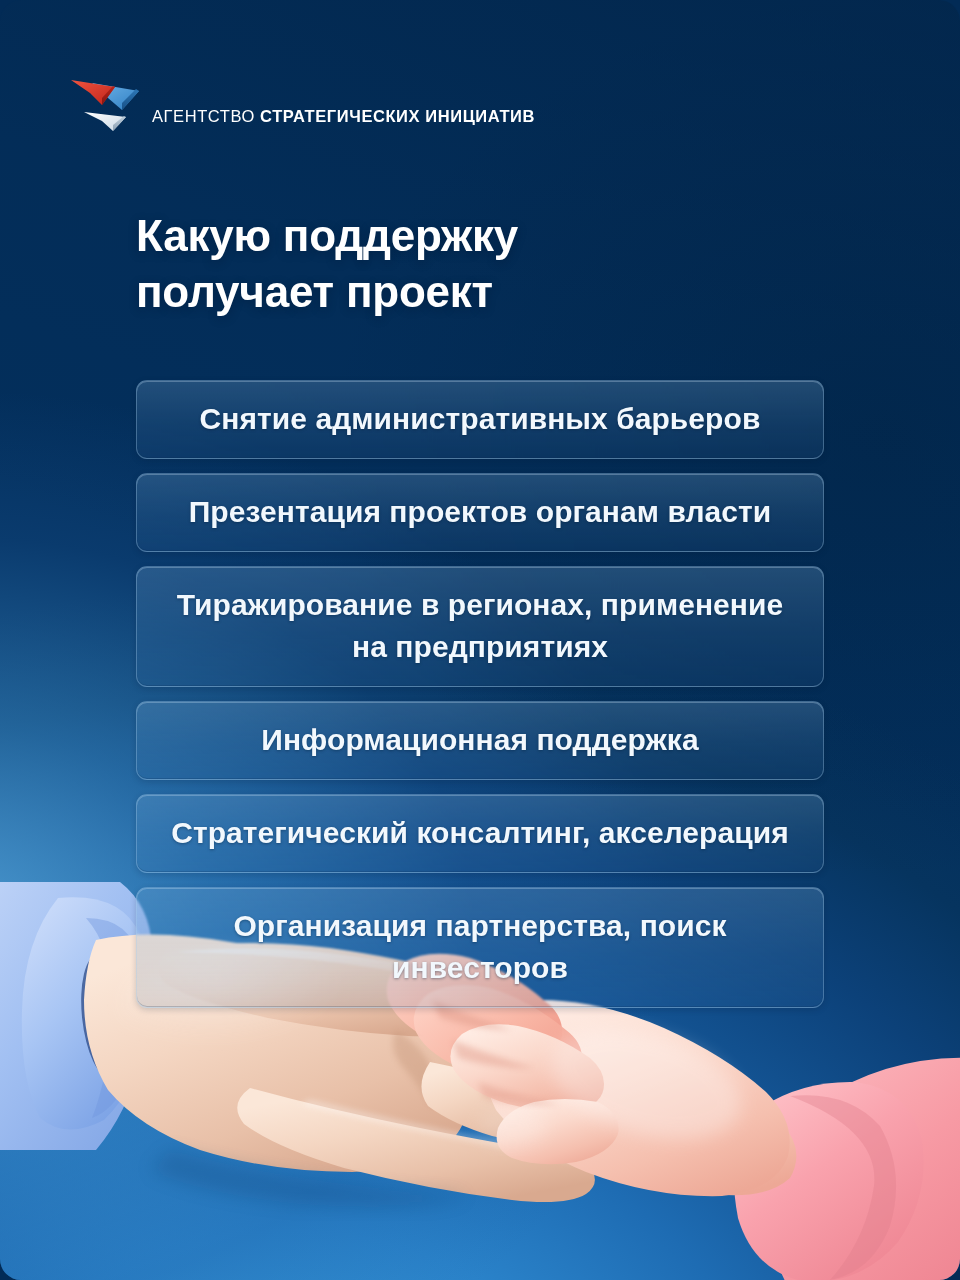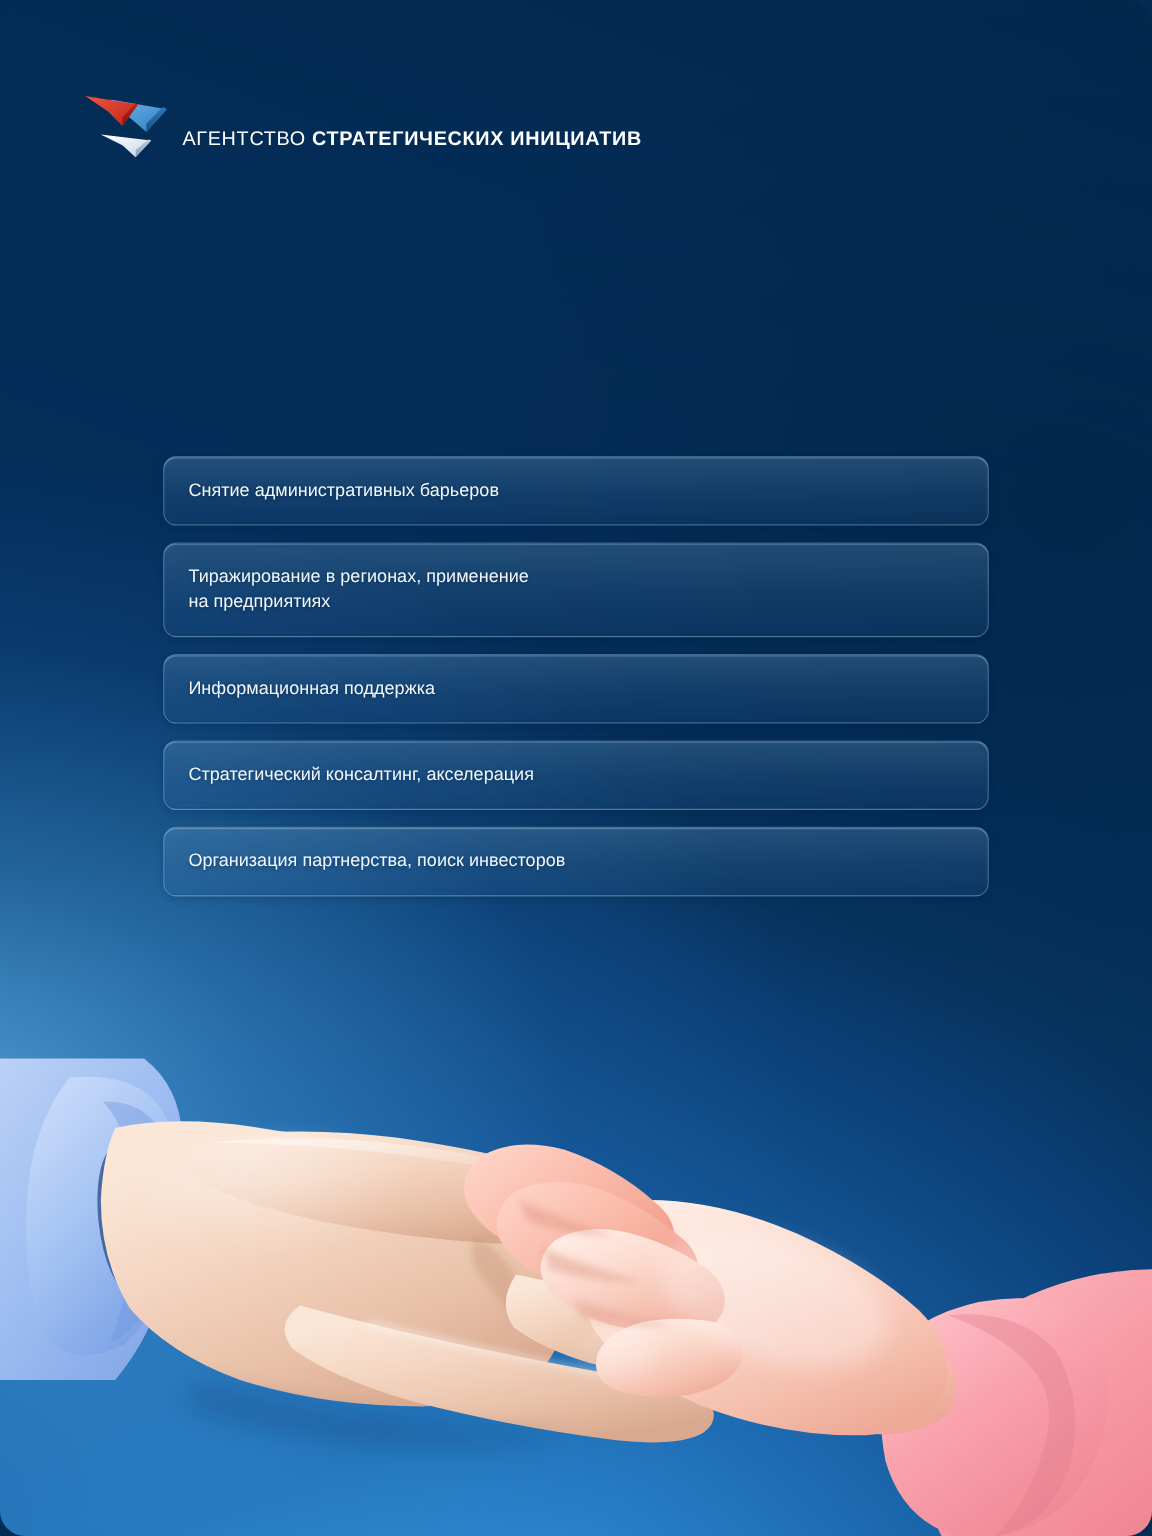--- a/index.html
+++ b/index.html
@@ -100,26 +100,27 @@
     background:linear-gradient(180deg, rgba(125,176,220,.26) 0%, rgba(86,140,192,.19) 55%, rgba(60,112,168,.14) 100%);
     border:1px solid rgba(168,205,235,.34);
     box-shadow:
       inset 0 1px 0 rgba(205,229,248,.30),
       inset 0 -1px 0 rgba(10,45,85,.22),
       0 2px 6px rgba(2,24,50,.18);
     backdrop-filter:blur(1px);
   }
   .pill-label {
     color:#f2f8fd;
-    font-size:15px;
-    font-weight:400;
+    font-size:30px;
+    font-weight:700;
     line-height:1.40;
     letter-spacing:.002em;
     text-shadow:0 1px 3px rgba(3,28,56,.42);
     white-space:pre-line;
+    text-align:center;
   }
 
   
   .hands { position:absolute; inset:0; z-index:10; pointer-events:none; }
   .hands svg { display:block; width:960px; height:1280px; }
 </style>
 </head>
 <body>
 
 <div id="slide">
@@ -163,24 +164,29 @@
 
       <polygon points="3,8 47,15 34,33 22,21" fill="url(#gRed)"></polygon>
       <polygon points="47,15 34,33 34,26 45,14" fill="url(#gRedDark)" opacity=".92"></polygon>
 
       <polygon points="16,40 58,45 45,59 34,49" fill="url(#gWhite)"></polygon>
       <polygon points="58,45 45,59 45,53 56,44" fill="url(#gWhiteDark)" opacity=".85"></polygon>
     </svg>
     <div class="logo-text"><span>АГЕНТСТВО</span> <b>СТРАТЕГИЧЕСКИХ ИНИЦИАТИВ</b></div>
   </div>
 
+  <h1 class="headline">Какую поддержку
+получает проект</h1>
 
   <div class="pill-list">
     <div class="pill">
       <div class="pill-label">Снятие административных барьеров</div>
+    </div>
+    <div class="pill">
+      <div class="pill-label">Презентация проектов органам власти</div>
     </div>
     <div class="pill">
       <div class="pill-label">Тиражирование в регионах, применение
 на предприятиях</div>
     </div>
     <div class="pill">
       <div class="pill-label">Информационная поддержка</div>
     </div>
     <div class="pill">
       <div class="pill-label">Стратегический консалтинг, акселерация</div>

